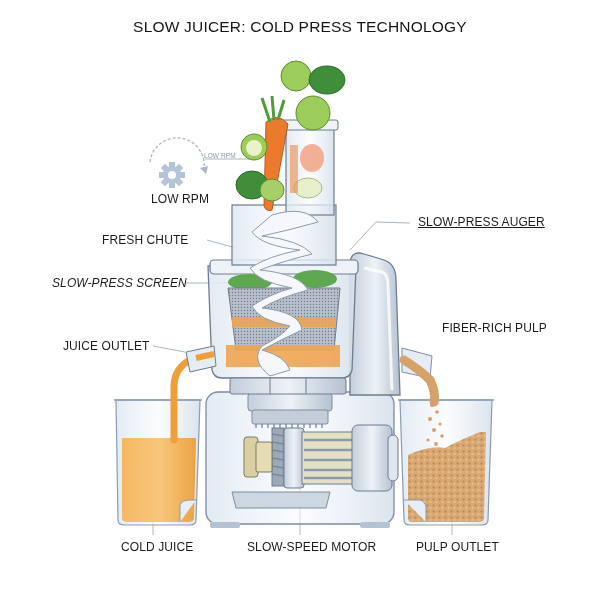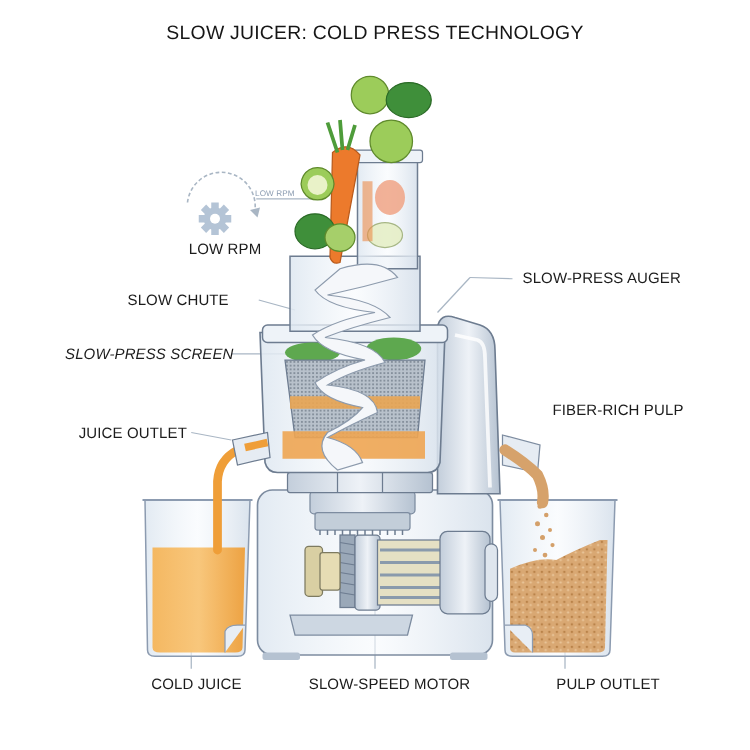--- a/index.html
+++ b/index.html
@@ -199,20 +199,20 @@
     <ellipse cx="272" cy="190" rx="12" ry="11" fill="#a6cf6a" stroke="#5f8a2c" stroke-width="1"></ellipse>
 
     <ellipse cx="312" cy="158" rx="12" ry="14" fill="#f0a385" opacity="0.85"></ellipse>
     <ellipse cx="308" cy="188" rx="14" ry="10" fill="#e6efc7" opacity="0.9" stroke="#9fb07a" stroke-width="1"></ellipse>
     <rect x="290" y="145" width="8" height="48" fill="#eb8a4a" opacity="0.6"></rect>
   </g>
 </svg>
 
 <div class="label small" style="left:204px; top:152px;">LOW RPM</div>
 <div class="label" style="left:151px; top:192px;">LOW RPM</div>
-<div class="label" style="left:102px; top:233px;">SLOW CHUTE</div>
+<div class="label" style="left:102px; top:233px;">FRESH CHUTE</div>
 <div class="label" style="left:52px; top:276px;font-style:italic;">SLOW-PRESS SCREEN</div>
 <div class="label" style="left:63px; top:339px;">JUICE OUTLET</div>
-<div class="label" style="left:418px; top:215px;">SLOW-PRESS AUGER</div>
+<div class="label" style="left:418px; top:215px;text-decoration:underline;">SLOW-PRESS AUGER</div>
 <div class="label" style="left:442px; top:321px;">FIBER-RICH PULP</div>
 <div class="label" style="left:121px; top:540px;">COLD JUICE</div>
 <div class="label" style="left:247px; top:540px;">SLOW-SPEED MOTOR</div>
-<div class="label" style="left:416px; top:540px;margin-left:29px;">PULP OUTLET</div>
+<div class="label" style="left:416px; top:540px;">PULP OUTLET</div>
 
 </body></html>

